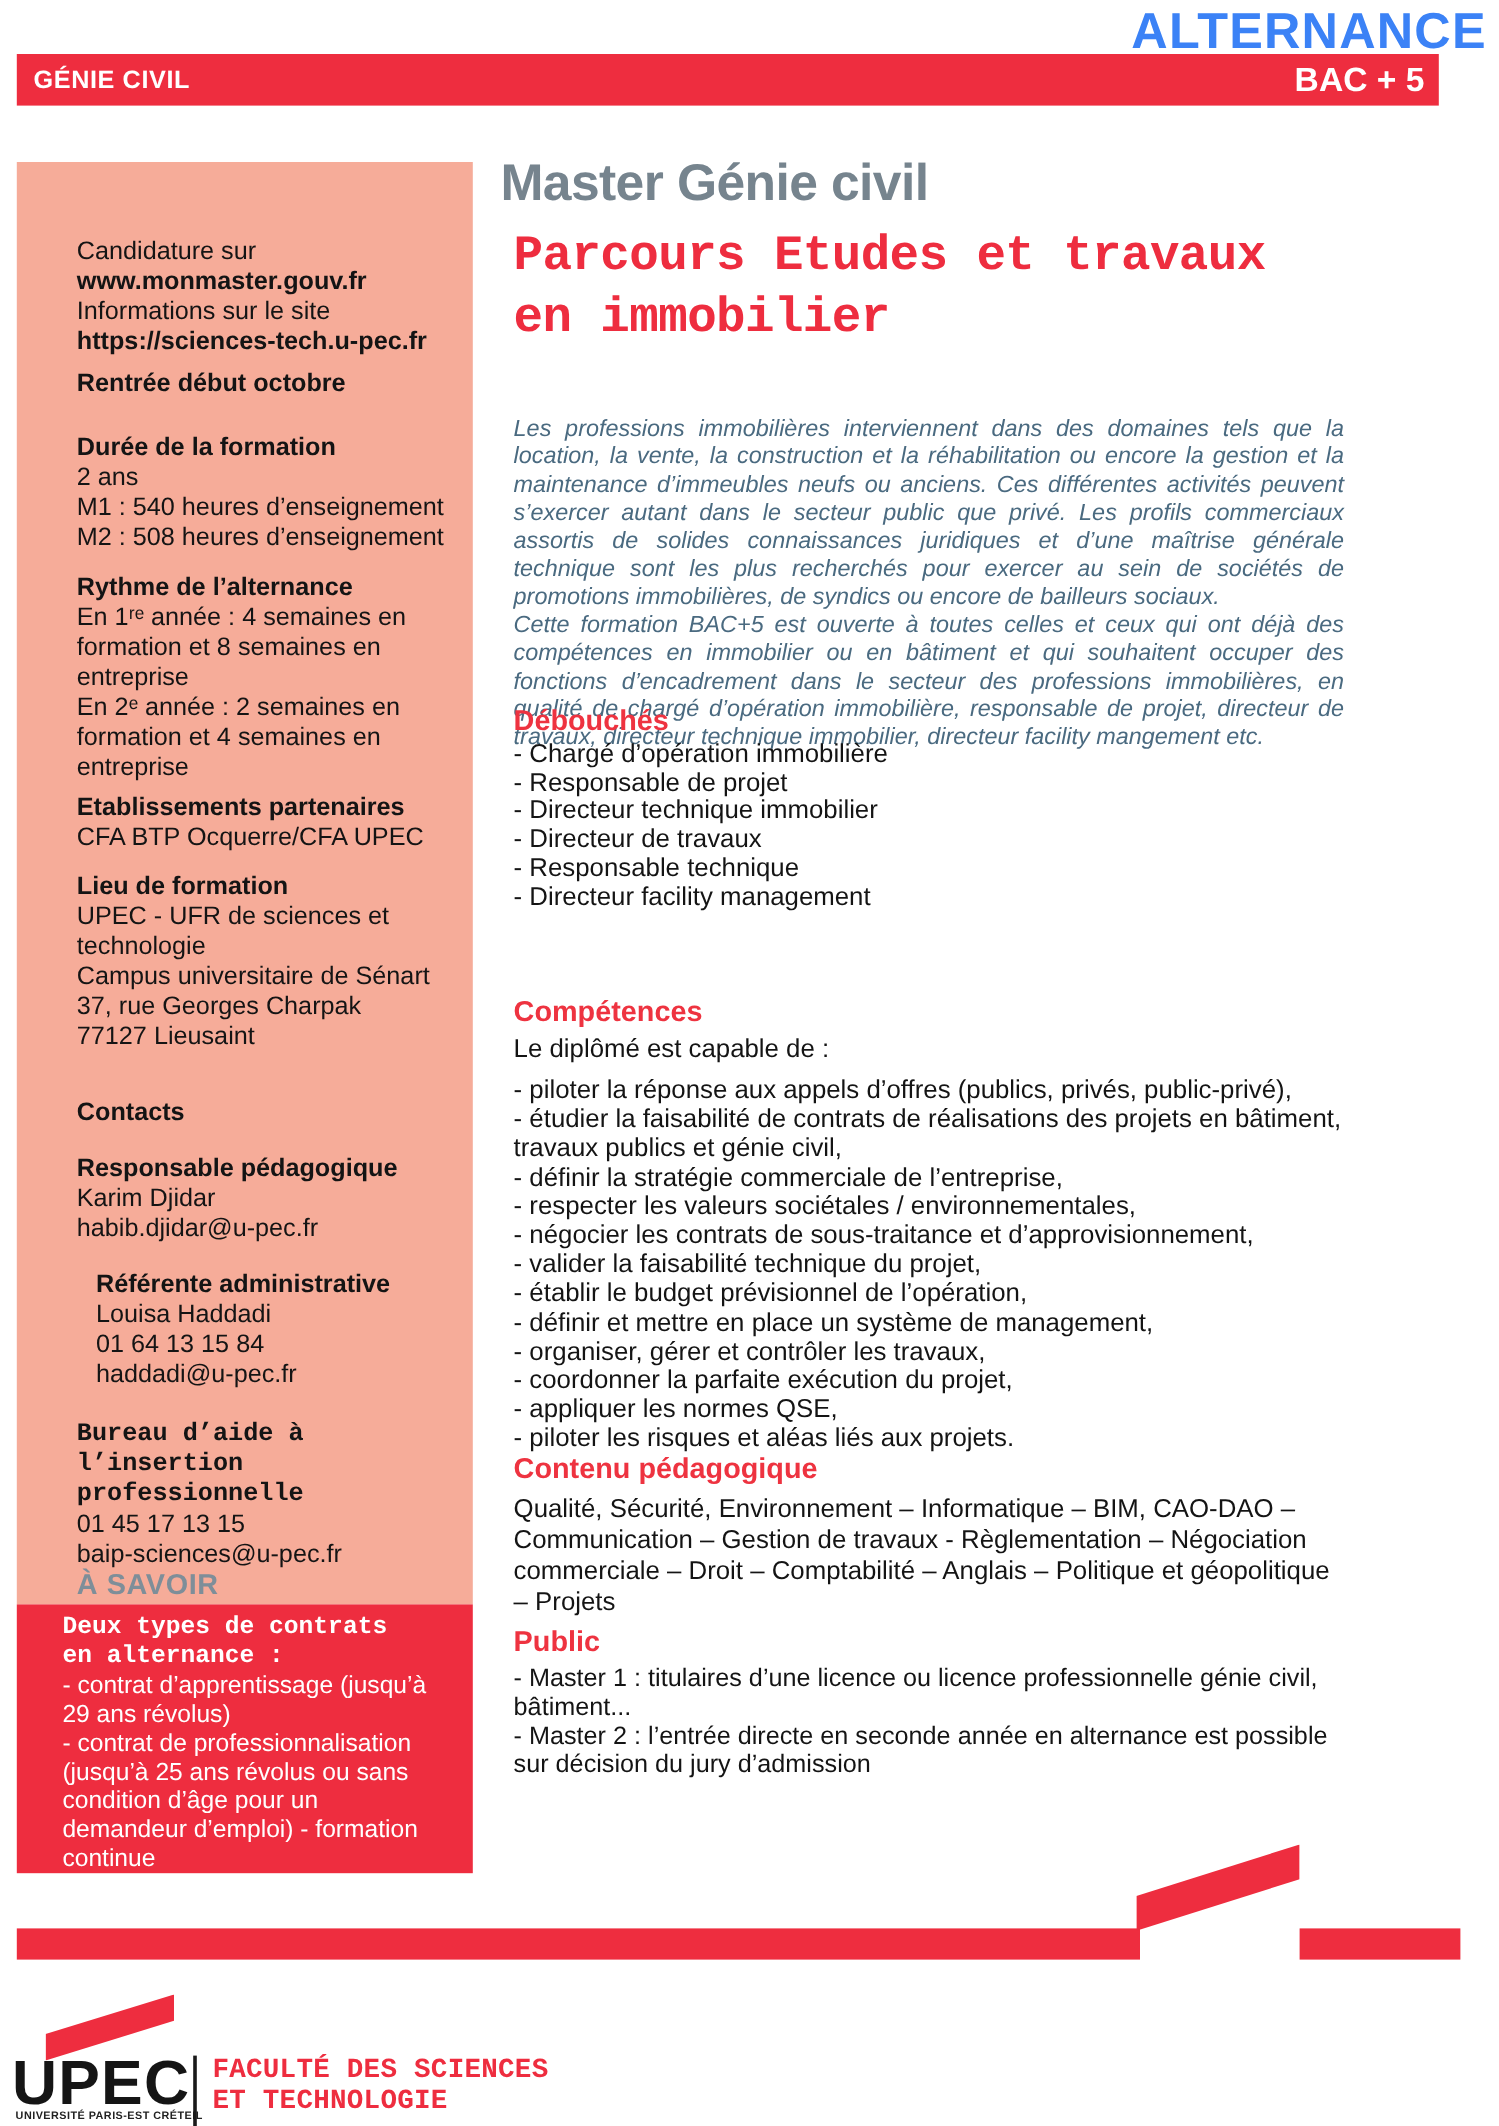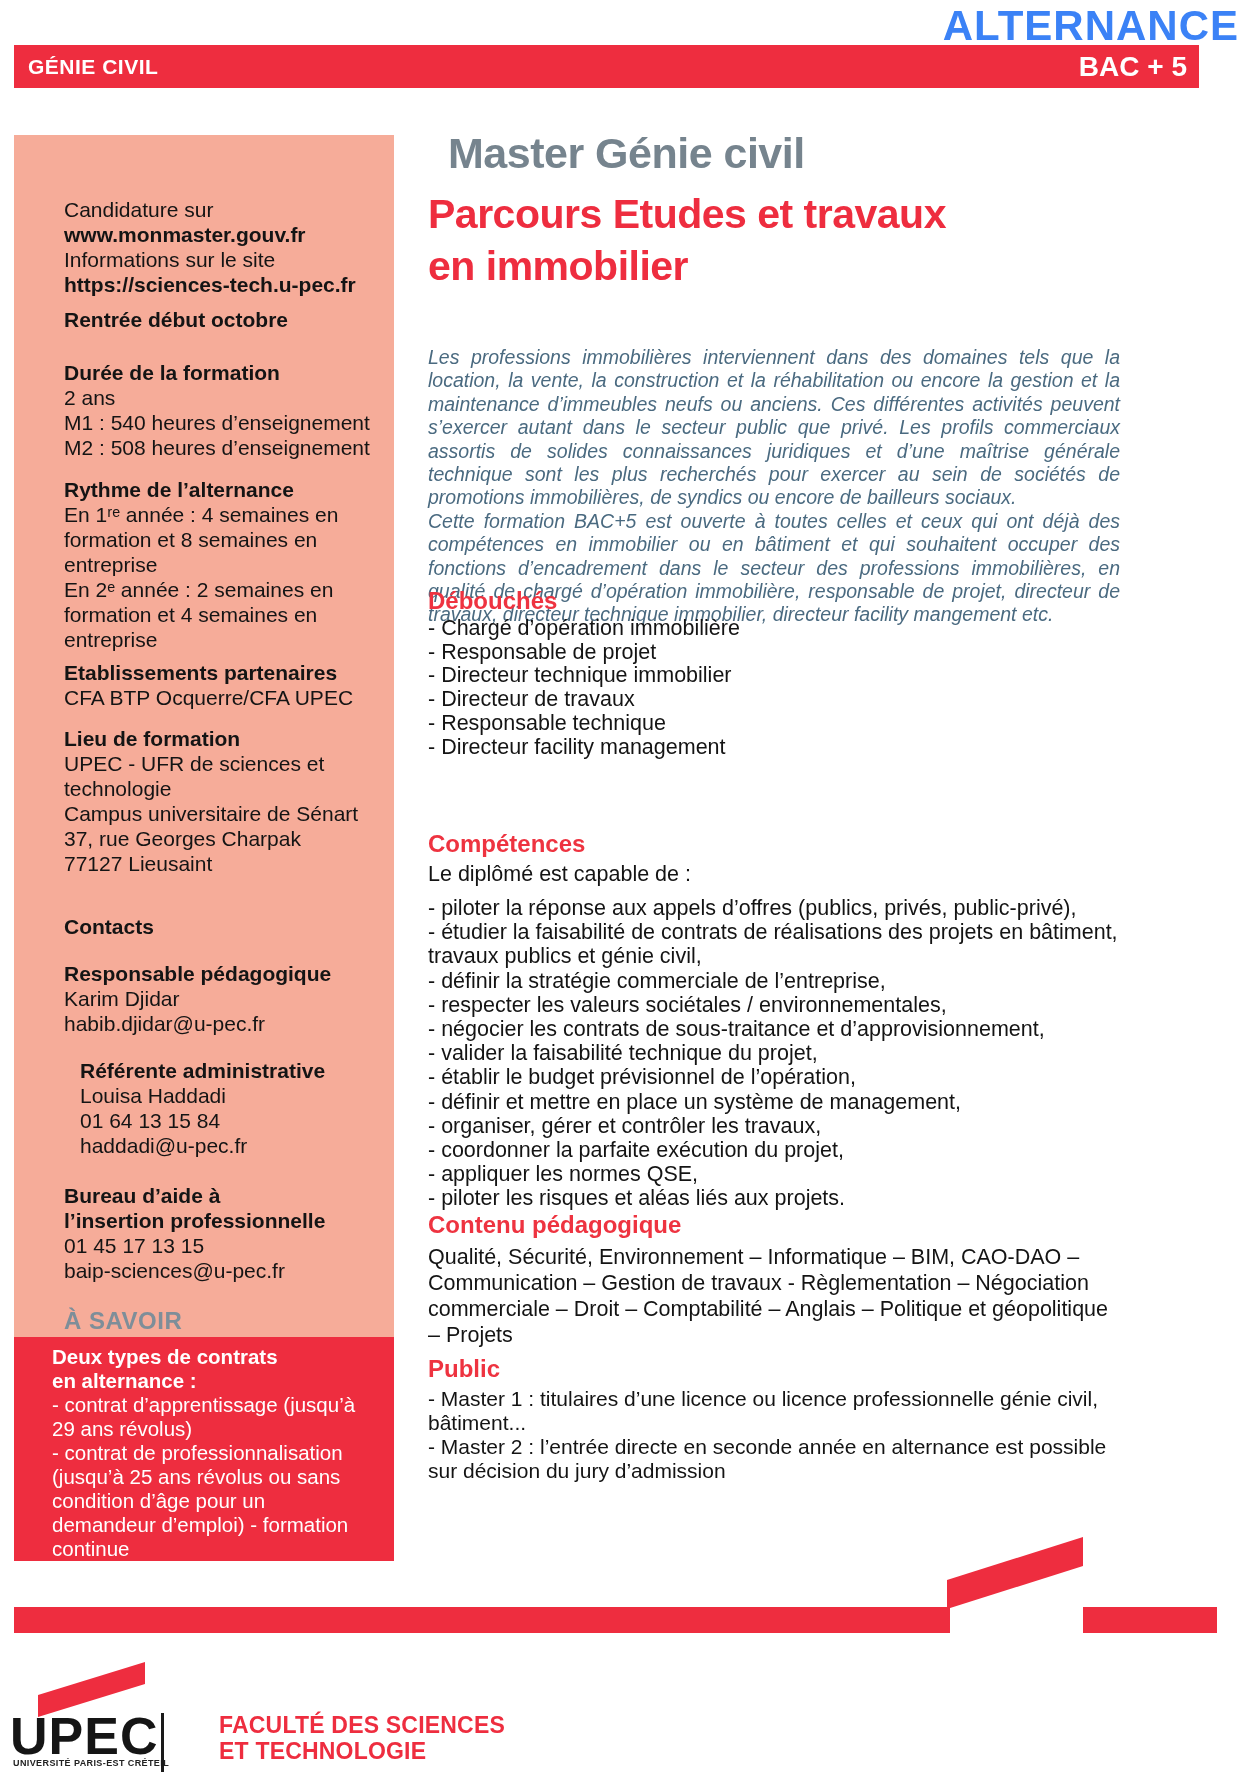--- a/index.html
+++ b/index.html
@@ -2,21 +2,21 @@
 <html><head>
 <meta charset="utf-8">
 <style>
   * { margin:0; padding:0; box-sizing:border-box; }
   html,body { background:#ffffff; }
   .page {
     position:relative; width:1249px; height:1772px; background:#ffffff;
     overflow:hidden; font-family:"Liberation Sans","DejaVu Sans",sans-serif;
     color:#141414;
   }
-  .pre { white-space:pre-line; }
+  .pre { white-space:pre-line;font-family:Liberation Mono, monospace; }
 
   
   .alternance {
     position:absolute; top:2px; right:10px;
     font-size:42px; font-weight:bold; color:#3b82f6; letter-spacing:1px;
   }
   .header-bar {
     position:absolute; left:14px; top:45px; width:1185px; height:43px;
     background:#EE2D3F; display:flex; align-items:center;
     justify-content:space-between; padding:0 12px 0 14px;
@@ -45,21 +45,21 @@
     font-size:24px; font-weight:bold; color:#7E8E99; letter-spacing:.5px;
   }
   .sidebar-alert {
     position:absolute; left:14px; top:1337px; width:380px; height:224px;
     background:#EE2D3F; color:#ffffff; padding:8px 28px 16px 38px;
     font-size:20.5px; line-height:24px;
   }
 
   
   .title {
-    position:absolute; left:448px; top:130px; width:694px;
+    position:absolute; left:417px; top:130px; width:694px;
     font-size:43px; line-height:46px; font-weight:bold; color:#76848E;
     letter-spacing:-.5px;
   }
   .subtitle {
     position:absolute; left:428px; top:188px; width:694px;
     font-size:41px; line-height:52px; font-weight:bold; color:#EE2D3F;
     letter-spacing:-.5px;
   }
   .intro {
     position:absolute; left:428px; top:305px; width:692px;
@@ -91,21 +91,20 @@
   }
   .upec-sub {
     position:absolute; left:13px; top:1758px;
     font-size:9px; color:#222; letter-spacing:.4px; font-weight:bold;
   }
   .logo-divider { position:absolute; left:161px; top:1713px; width:3px; height:59px; background:#1a1a1a; }
   .faculty {
     position:absolute; left:177px; top:1712px;
     font-size:23px; line-height:26px; font-weight:bold; color:#EE2D3F;
     letter-spacing:.2px;
-    margin-left:42px;
   }
 </style>
 </head>
 <body>
 
 <div class="page">
 
   <div class="alternance">ALTERNANCE</div>
   <div class="header-bar">
     <span class="genie">GÉNIE CIVIL</span>

